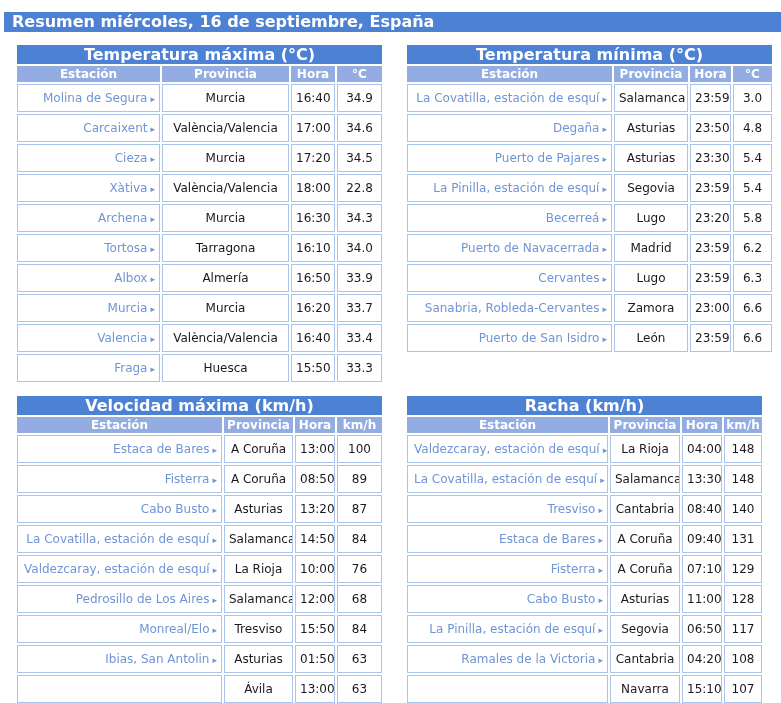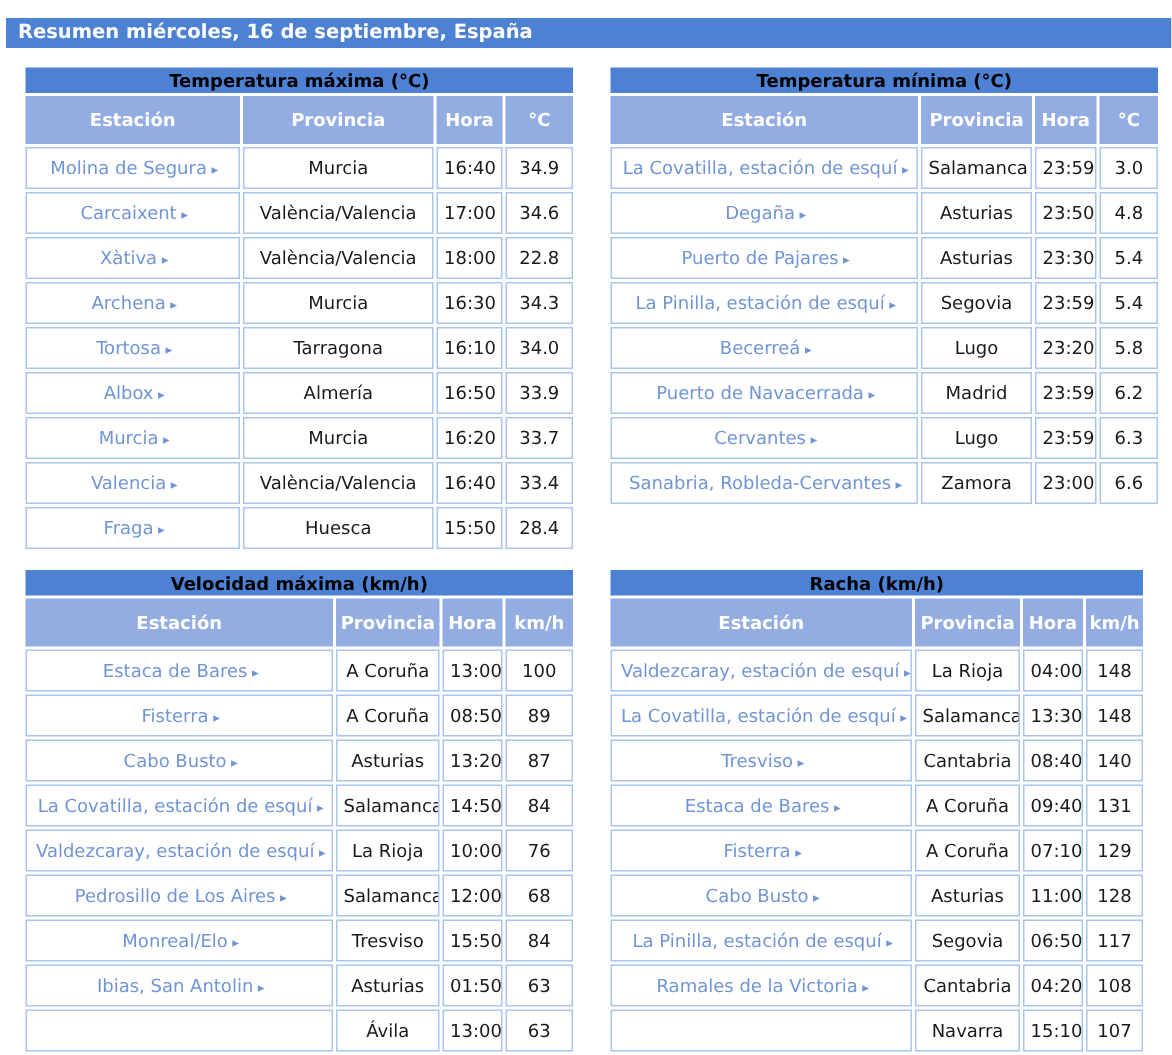--- a/index.html
+++ b/index.html
@@ -8,21 +8,21 @@
     background: #ffffff;
     font-family: "DejaVu Sans", "Liberation Sans", sans-serif;
     font-size: 12px;
     color: #1a1a1a;
   }
   .banner {
     margin: 12px 0 0 4px;
     background: #4d81d4;
     color: #ffffff;
     font-weight: bold;
-    font-size: 13px;
+    font-size: 16px;
     padding: 3px 8px 4px 8px;
     line-height: 13px;
   }
   .grid {
     margin: 11px 0 0 15px;
     display: grid;
     grid-template-columns: 369px 369px;
     column-gap: 21px;
     row-gap: 10px;
     align-items: start;
@@ -37,48 +37,48 @@
   .t-tempmax col.c-st { width: 143px; } .t-tempmax col.c-pr { width: 127px; }
   .t-tempmax col.c-hr { width: 44px;  } .t-tempmax col.c-vl { width: 45px;  }
   .t-tempmin col.c-st { width: 205px; } .t-tempmin col.c-pr { width: 74px;  }
   .t-tempmin col.c-hr { width: 41px;  } .t-tempmin col.c-vl { width: 39px;  }
   .t-velmax  col.c-st { width: 205px; } .t-velmax  col.c-pr { width: 69px;  }
   .t-velmax  col.c-hr { width: 40px;  } .t-velmax  col.c-vl { width: 45px;  }
   .t-racha   col.c-st { width: 201px; } .t-racha   col.c-pr { width: 70px;  }
   .t-racha   col.c-hr { width: 40px;  } .t-racha   col.c-vl { width: 38px;  }
   th.title {
     background: #4d81d4;
-    color: #000000;
+    color: #ffffff;
     font-weight: bold;
-    font-size: 12px;
+    font-size: 16px;
     height: 17px;
     text-align: center;
     padding: 0;
   }
   tr.cols th {
     background: #93ade2;
     color: #ffffff;
     font-weight: bold;
     font-size: 12px;
-    height: 32px;
+    height: 16px;
     text-align: center;
     padding: 0 2px;
     overflow: hidden;
     white-space: nowrap;
   }
   tbody td {
     border: 1px solid #aac5ed;
     background: #ffffff;
     height: 26px;
     padding: 0 4px;
     vertical-align: middle;
     overflow: hidden;
     white-space: nowrap;
   }
-  td.st { text-align: center; padding-left: 6px; margin-top: 13px; }
+  td.st { text-align: right; padding-left: 6px; margin-top: 13px; }
   td.c  { text-align: center; color: #1a1a1a; }
   a.stlink {
     color: #7094d5;
     text-decoration: none;
     cursor: pointer;
     font-size: 12px;
   }
   span.arrow {
     font-size: 9px;
     margin-left: 3px;
@@ -117,20 +117,26 @@
           <td class="c">16:40</td>
           <td class="c">34.9</td>
         </tr>
         <tr>
           <td class="st"><a class="stlink">Carcaixent<span class="arrow">▸</span></a></td>
           <td class="c">València/Valencia</td>
           <td class="c">17:00</td>
           <td class="c">34.6</td>
         </tr>
         <tr>
+          <td class="st"><a class="stlink">Cieza<span class="arrow">▸</span></a></td>
+          <td class="c">Murcia</td>
+          <td class="c">17:20</td>
+          <td class="c">34.5</td>
+        </tr>
+        <tr>
           <td class="st"><a class="stlink">Xàtiva<span class="arrow">▸</span></a></td>
           <td class="c">València/Valencia</td>
           <td class="c">18:00</td>
           <td class="c">22.8</td>
         </tr>
         <tr>
           <td class="st"><a class="stlink">Archena<span class="arrow">▸</span></a></td>
           <td class="c">Murcia</td>
           <td class="c">16:30</td>
           <td class="c">34.3</td>
@@ -156,21 +162,21 @@
         <tr>
           <td class="st"><a class="stlink">Valencia<span class="arrow">▸</span></a></td>
           <td class="c">València/Valencia</td>
           <td class="c">16:40</td>
           <td class="c">33.4</td>
         </tr>
         <tr>
           <td class="st"><a class="stlink">Fraga<span class="arrow">▸</span></a></td>
           <td class="c">Huesca</td>
           <td class="c">15:50</td>
-          <td class="c">28.4</td>
+          <td class="c">33.3</td>
         </tr>
       </tbody>
   </table>
 
   <table class="wtable t-tempmin">
     <colgroup>
         <col class="c-st">
         <col class="c-pr">
         <col class="c-hr">
         <col class="c-vl">
@@ -228,20 +234,26 @@
           <td class="c">Lugo</td>
           <td class="c">23:59</td>
           <td class="c">6.3</td>
         </tr>
         <tr>
           <td class="st"><a class="stlink">Sanabria, Robleda-Cervantes<span class="arrow">▸</span></a></td>
           <td class="c">Zamora</td>
           <td class="c">23:00</td>
           <td class="c">6.6</td>
         </tr>
+        <tr>
+          <td class="st"><a class="stlink">Puerto de San Isidro<span class="arrow">▸</span></a></td>
+          <td class="c">León</td>
+          <td class="c">23:59</td>
+          <td class="c">6.6</td>
+        </tr>
       </tbody>
   </table>
 
   <table class="wtable t-velmax">
     <colgroup>
         <col class="c-st">
         <col class="c-pr">
         <col class="c-hr">
         <col class="c-vl">
       </colgroup>

